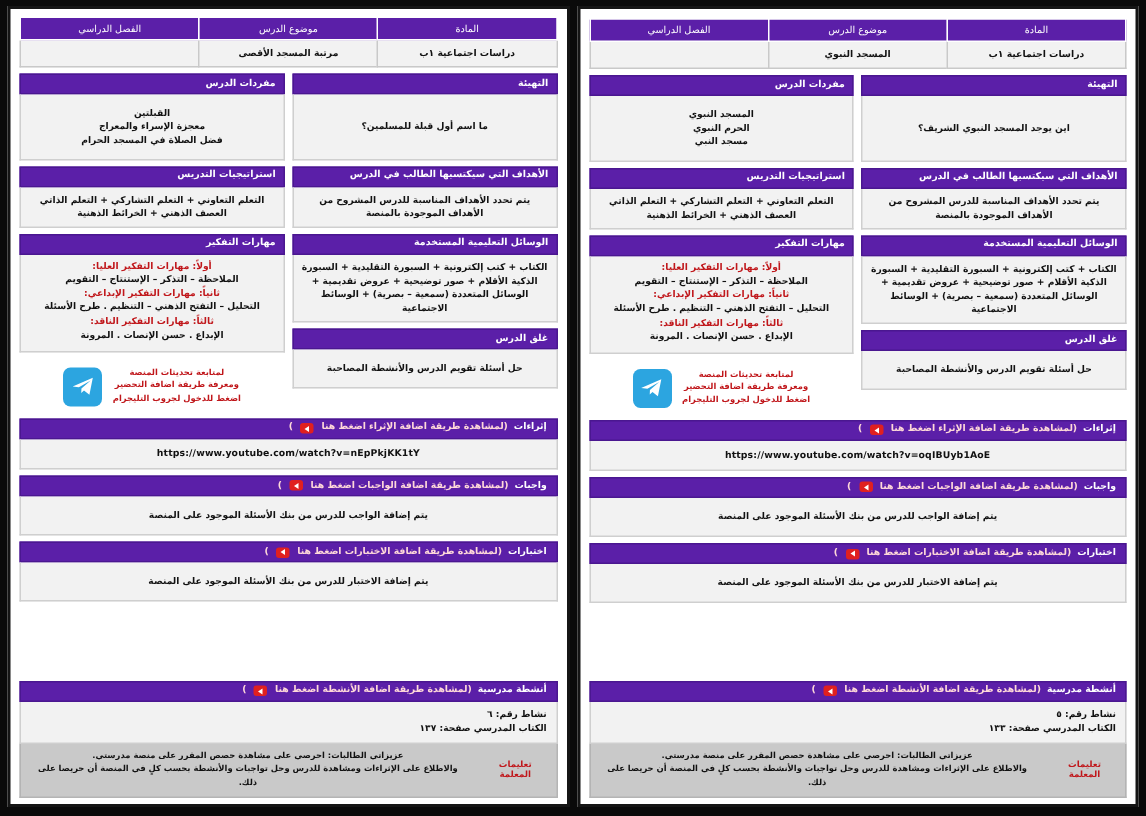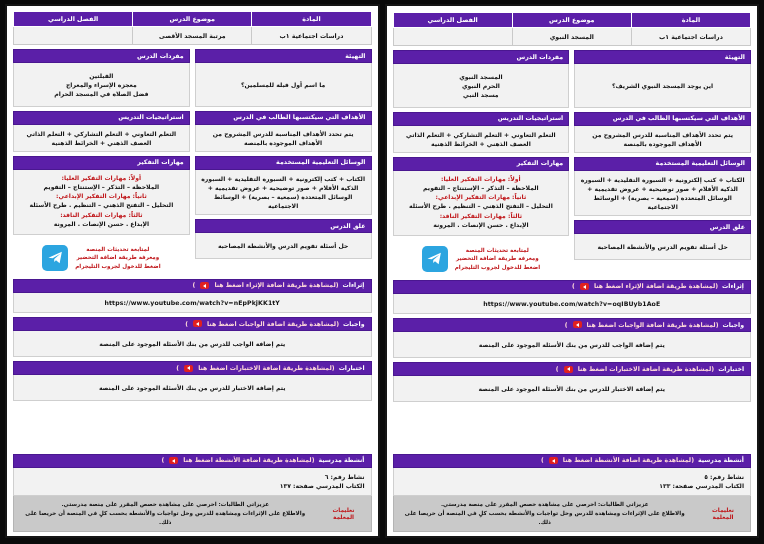--- a/index.html
+++ b/index.html
@@ -33,21 +33,21 @@
   .sheet.left{padding-top:6px;}
 
   
   .idtable{
     width:100%;border-collapse:collapse;table-layout:fixed;
     margin-bottom:4px;
   }
   .idtable th{
     background:#5b1fa8;color:#fff;
     border:1px solid #ffffff;
-    font-size:6.4px;font-weight:bold;
+    font-size:6.4px;font-weight:normal;
     padding:3px 2px;text-align:center;
     letter-spacing:0;
   }
   .idtable td{
     background:#f2f2f2;
     border:1px solid #c9c9c9;
     font-size:6.2px;font-weight:bold;
     padding:3px 3px;text-align:center;
     height:11px;
     color:#111;

